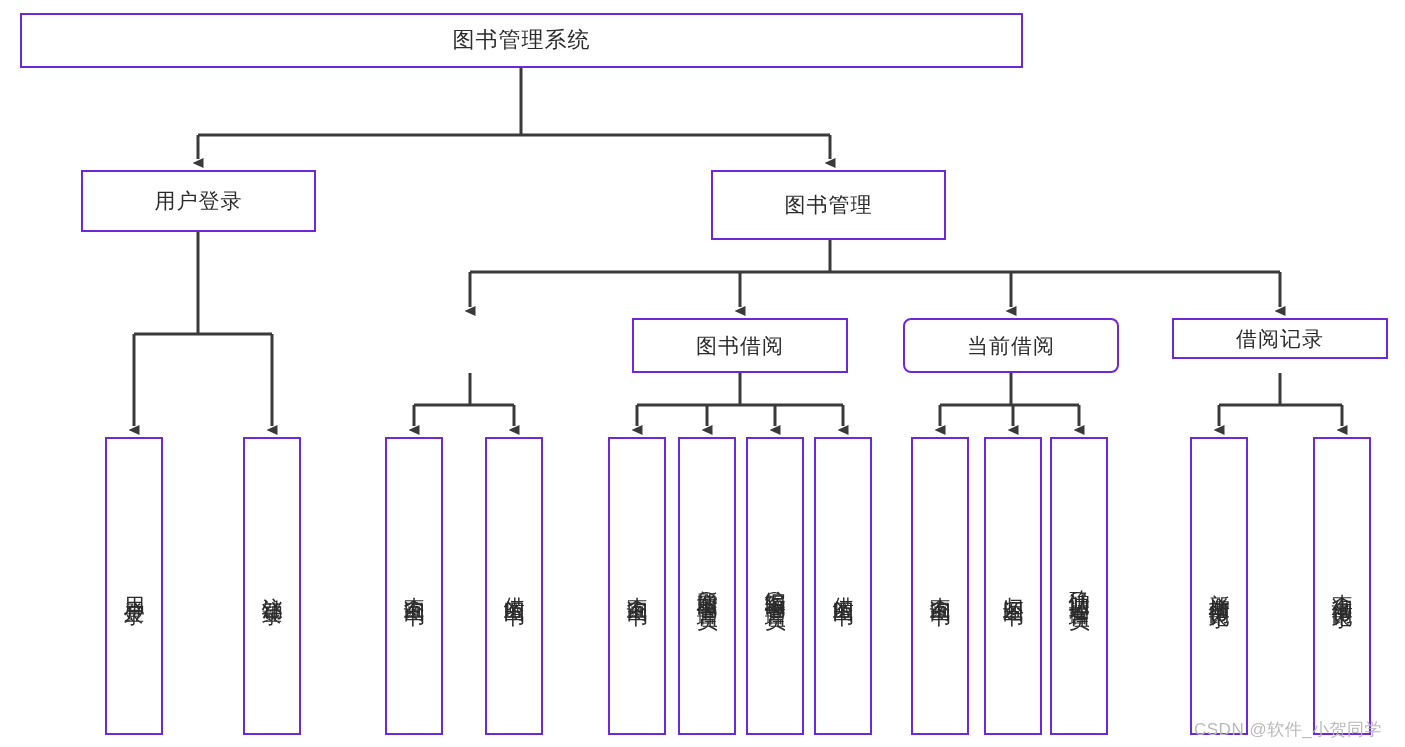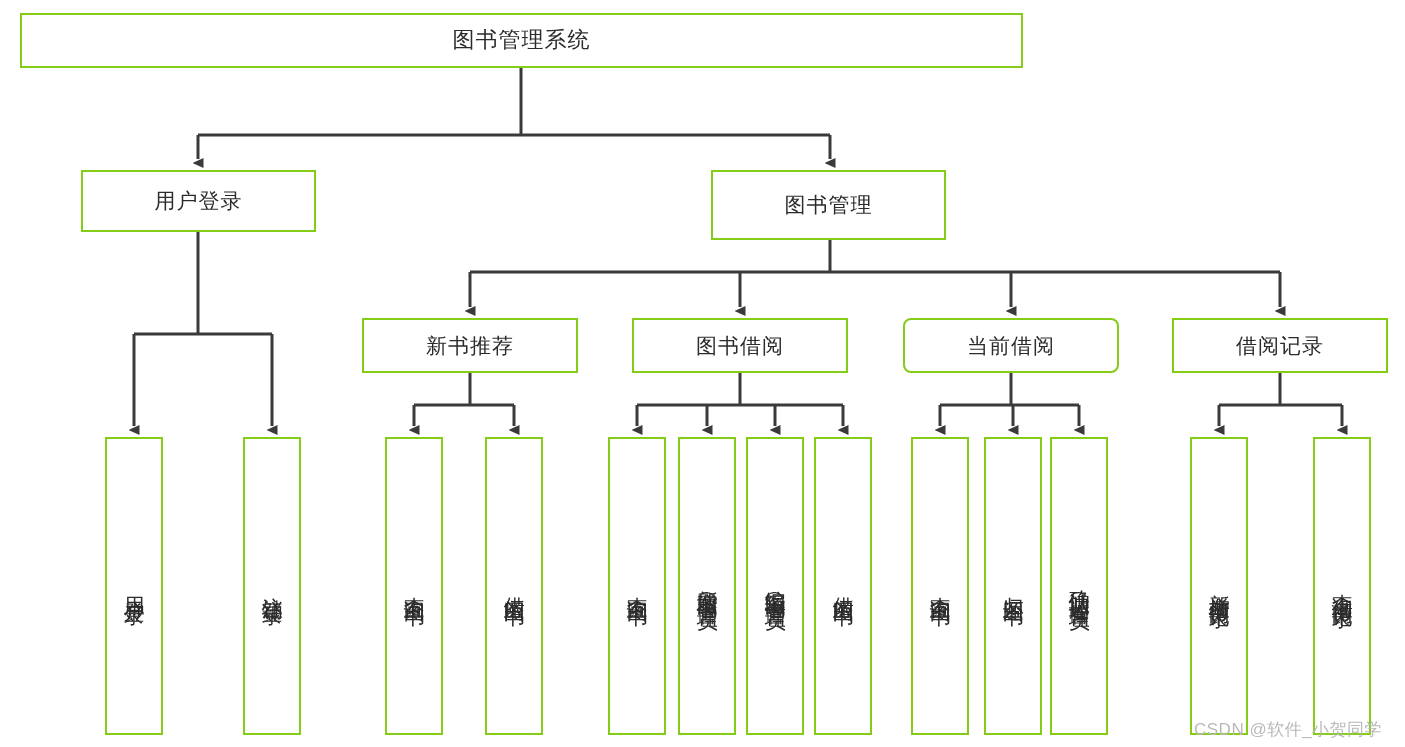--- a/index.html
+++ b/index.html
@@ -23,21 +23,21 @@
     left: 0;
     top: 0;
     width: 1405px;
     height: 747px;
     pointer-events: none;
   }
   .node {
     position: absolute;
     box-sizing: border-box;
     background: #ffffff;
-    border: 2px solid #84cc16;
+    border: 2px solid #6d28d9;
     display: flex;
     align-items: center;
     justify-content: center;
     color: #2b2b2b;
     text-align: center;
   }
   .node.horiz {
     font-size: 21px;
     letter-spacing: 1px;
     line-height: 1.2;
@@ -121,30 +121,27 @@
     <span>图书管理系统</span>
   </div>
 
   <div class="node horiz" style="left:81px; top:170px; width:235px; height:62px;">
     <span>用户登录</span>
   </div>
   <div class="node horiz" style="left:711px; top:170px; width:235px; height:70px;">
     <span>图书管理</span>
   </div>
 
-  <div class="node horiz" style="left:362px; top:318px; width:216px; height:55px;">
-    <span>新书推荐</span>
-  </div>
   <div class="node horiz" style="left:632px; top:318px; width:216px; height:55px;">
     <span>图书借阅</span>
   </div>
   <div class="node horiz" style="left:903px; top:318px; width:216px; height:55px;border-radius:8px;">
     <span>当前借阅</span>
   </div>
-  <div class="node horiz" style="left:1172px; top:318px; width:216px; height:55px;">
+  <div class="node horiz" style="left:1172px; top:318px; width:216px; height:41px;">
     <span>借阅记录</span>
   </div>
 
   <div class="node vert" style="left:105px; top:437px; width:58px; height:298px;">
     <span>用户登录</span>
   </div>
   <div class="node vert" style="left:243px; top:437px; width:58px; height:298px;">
     <span>注销登录</span>
   </div>
   <div class="node vert" style="left:385px; top:437px; width:58px; height:298px;">

